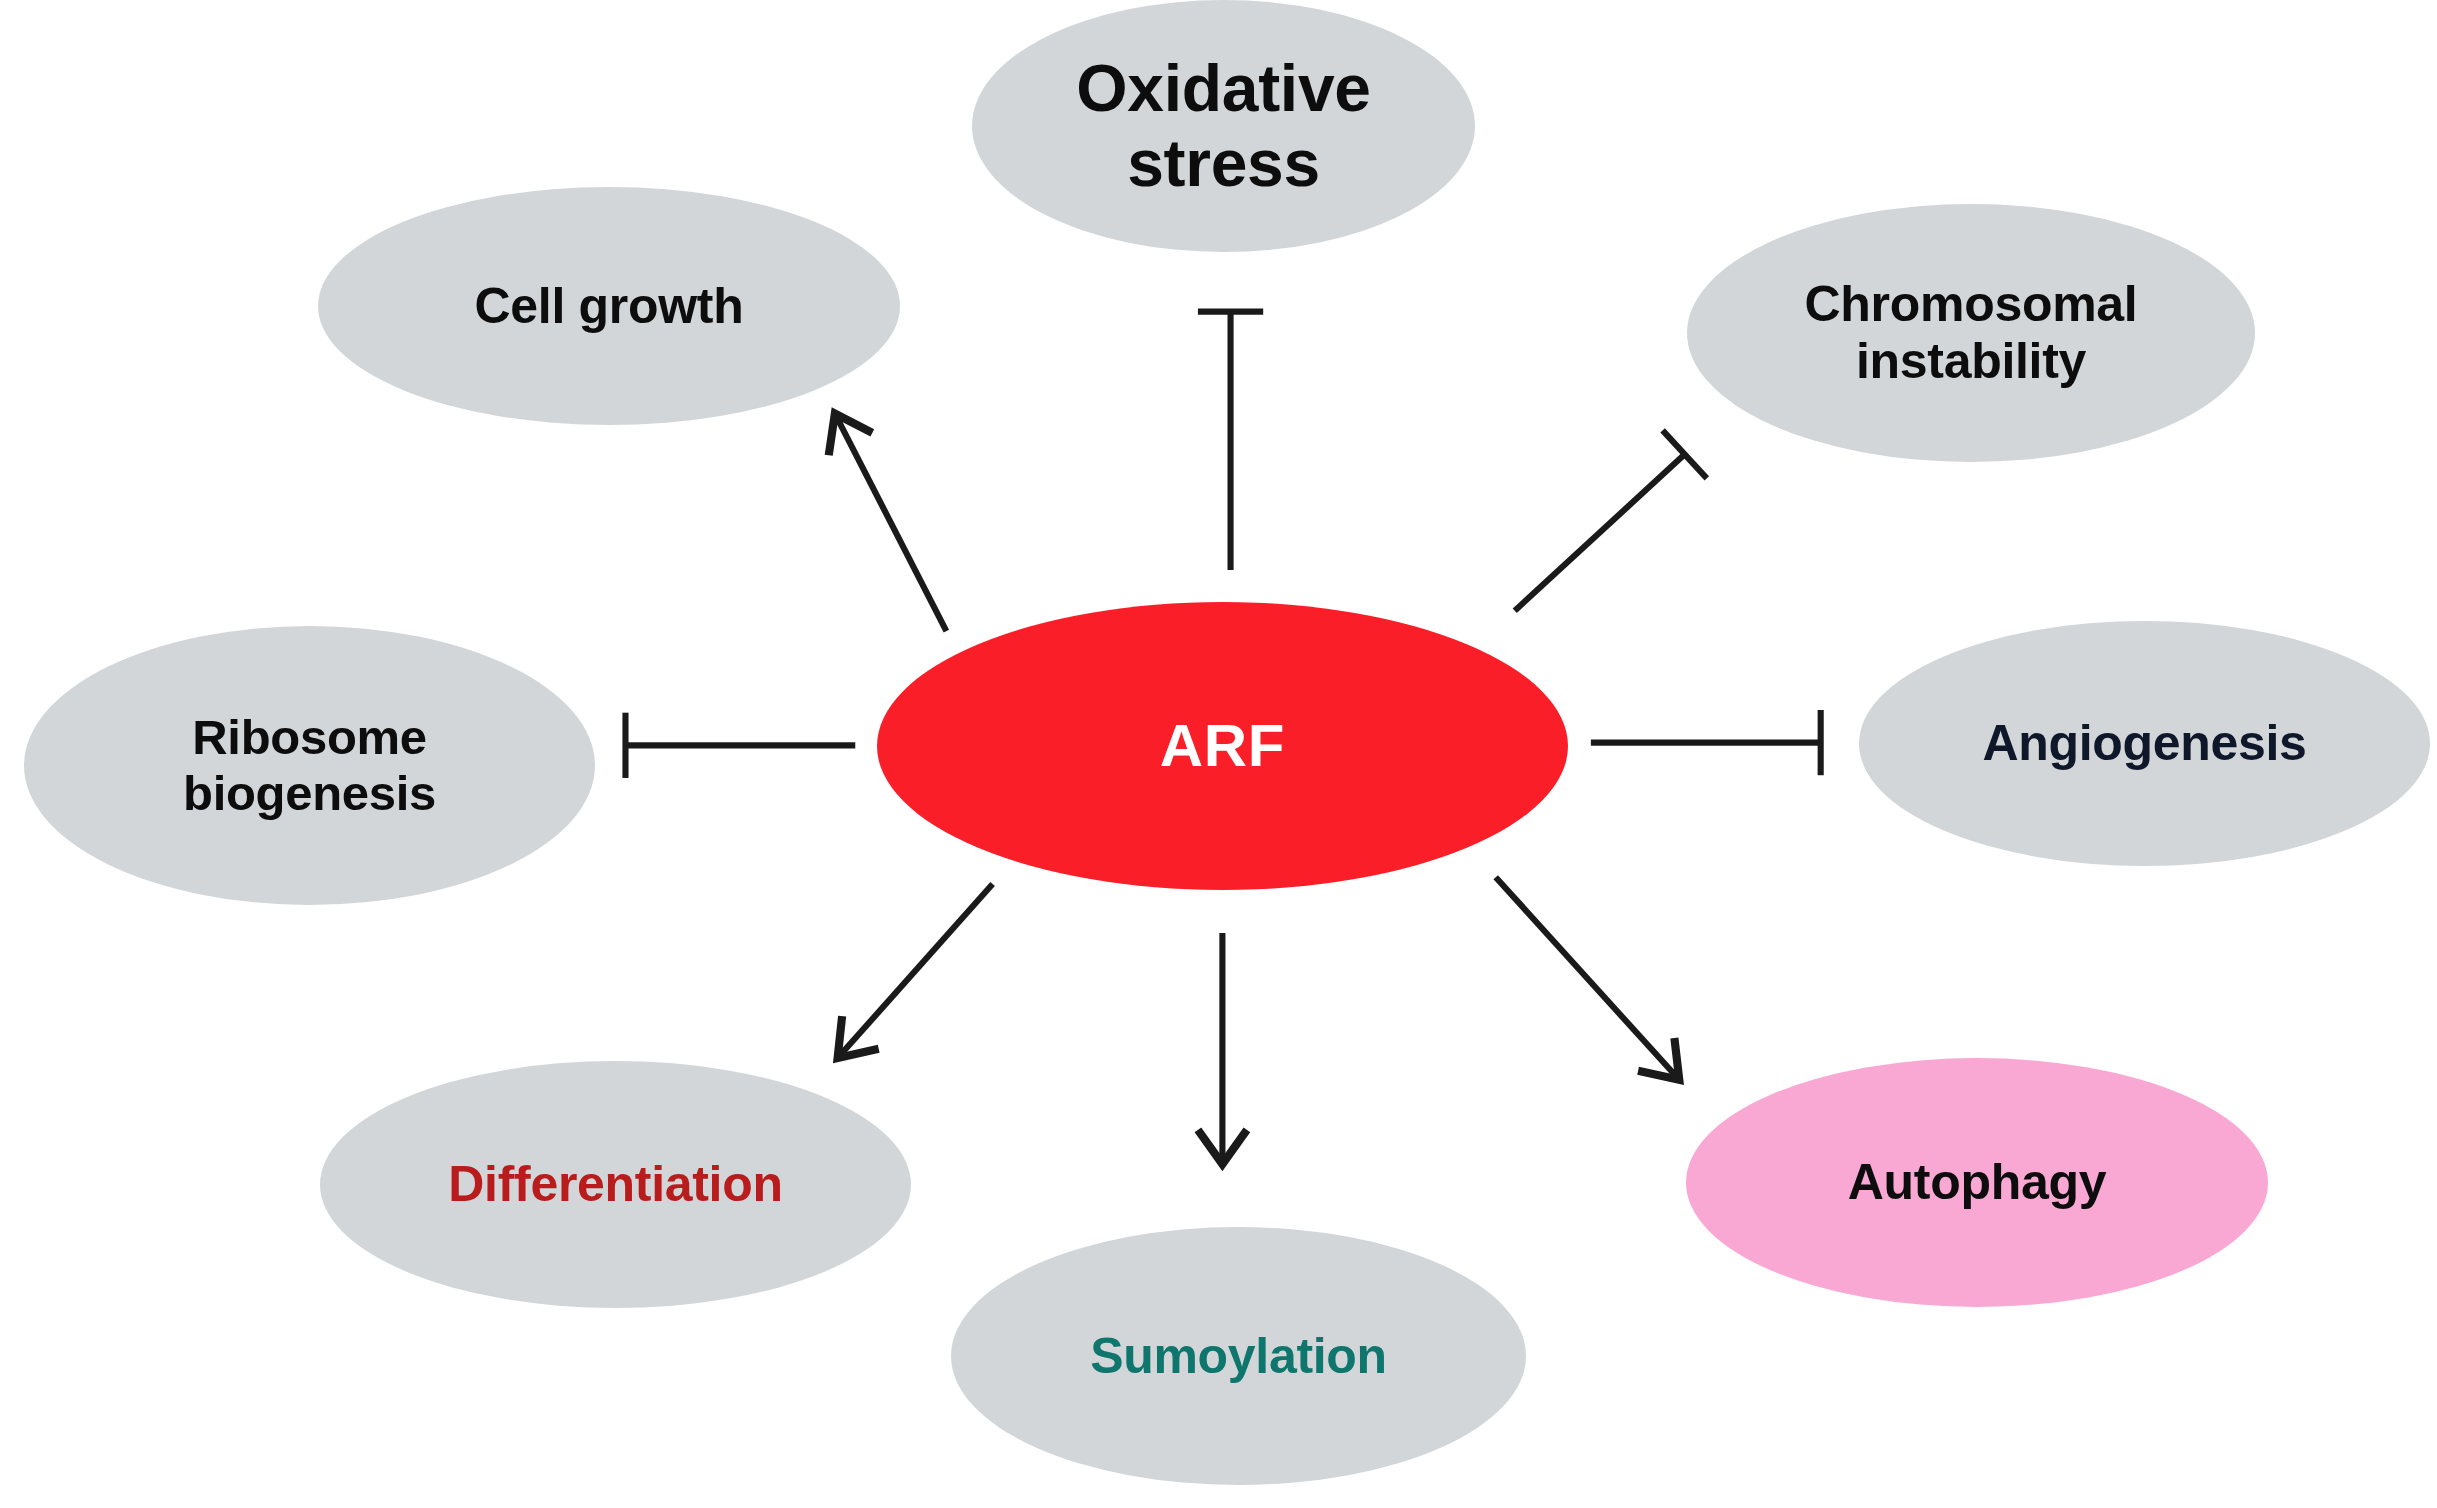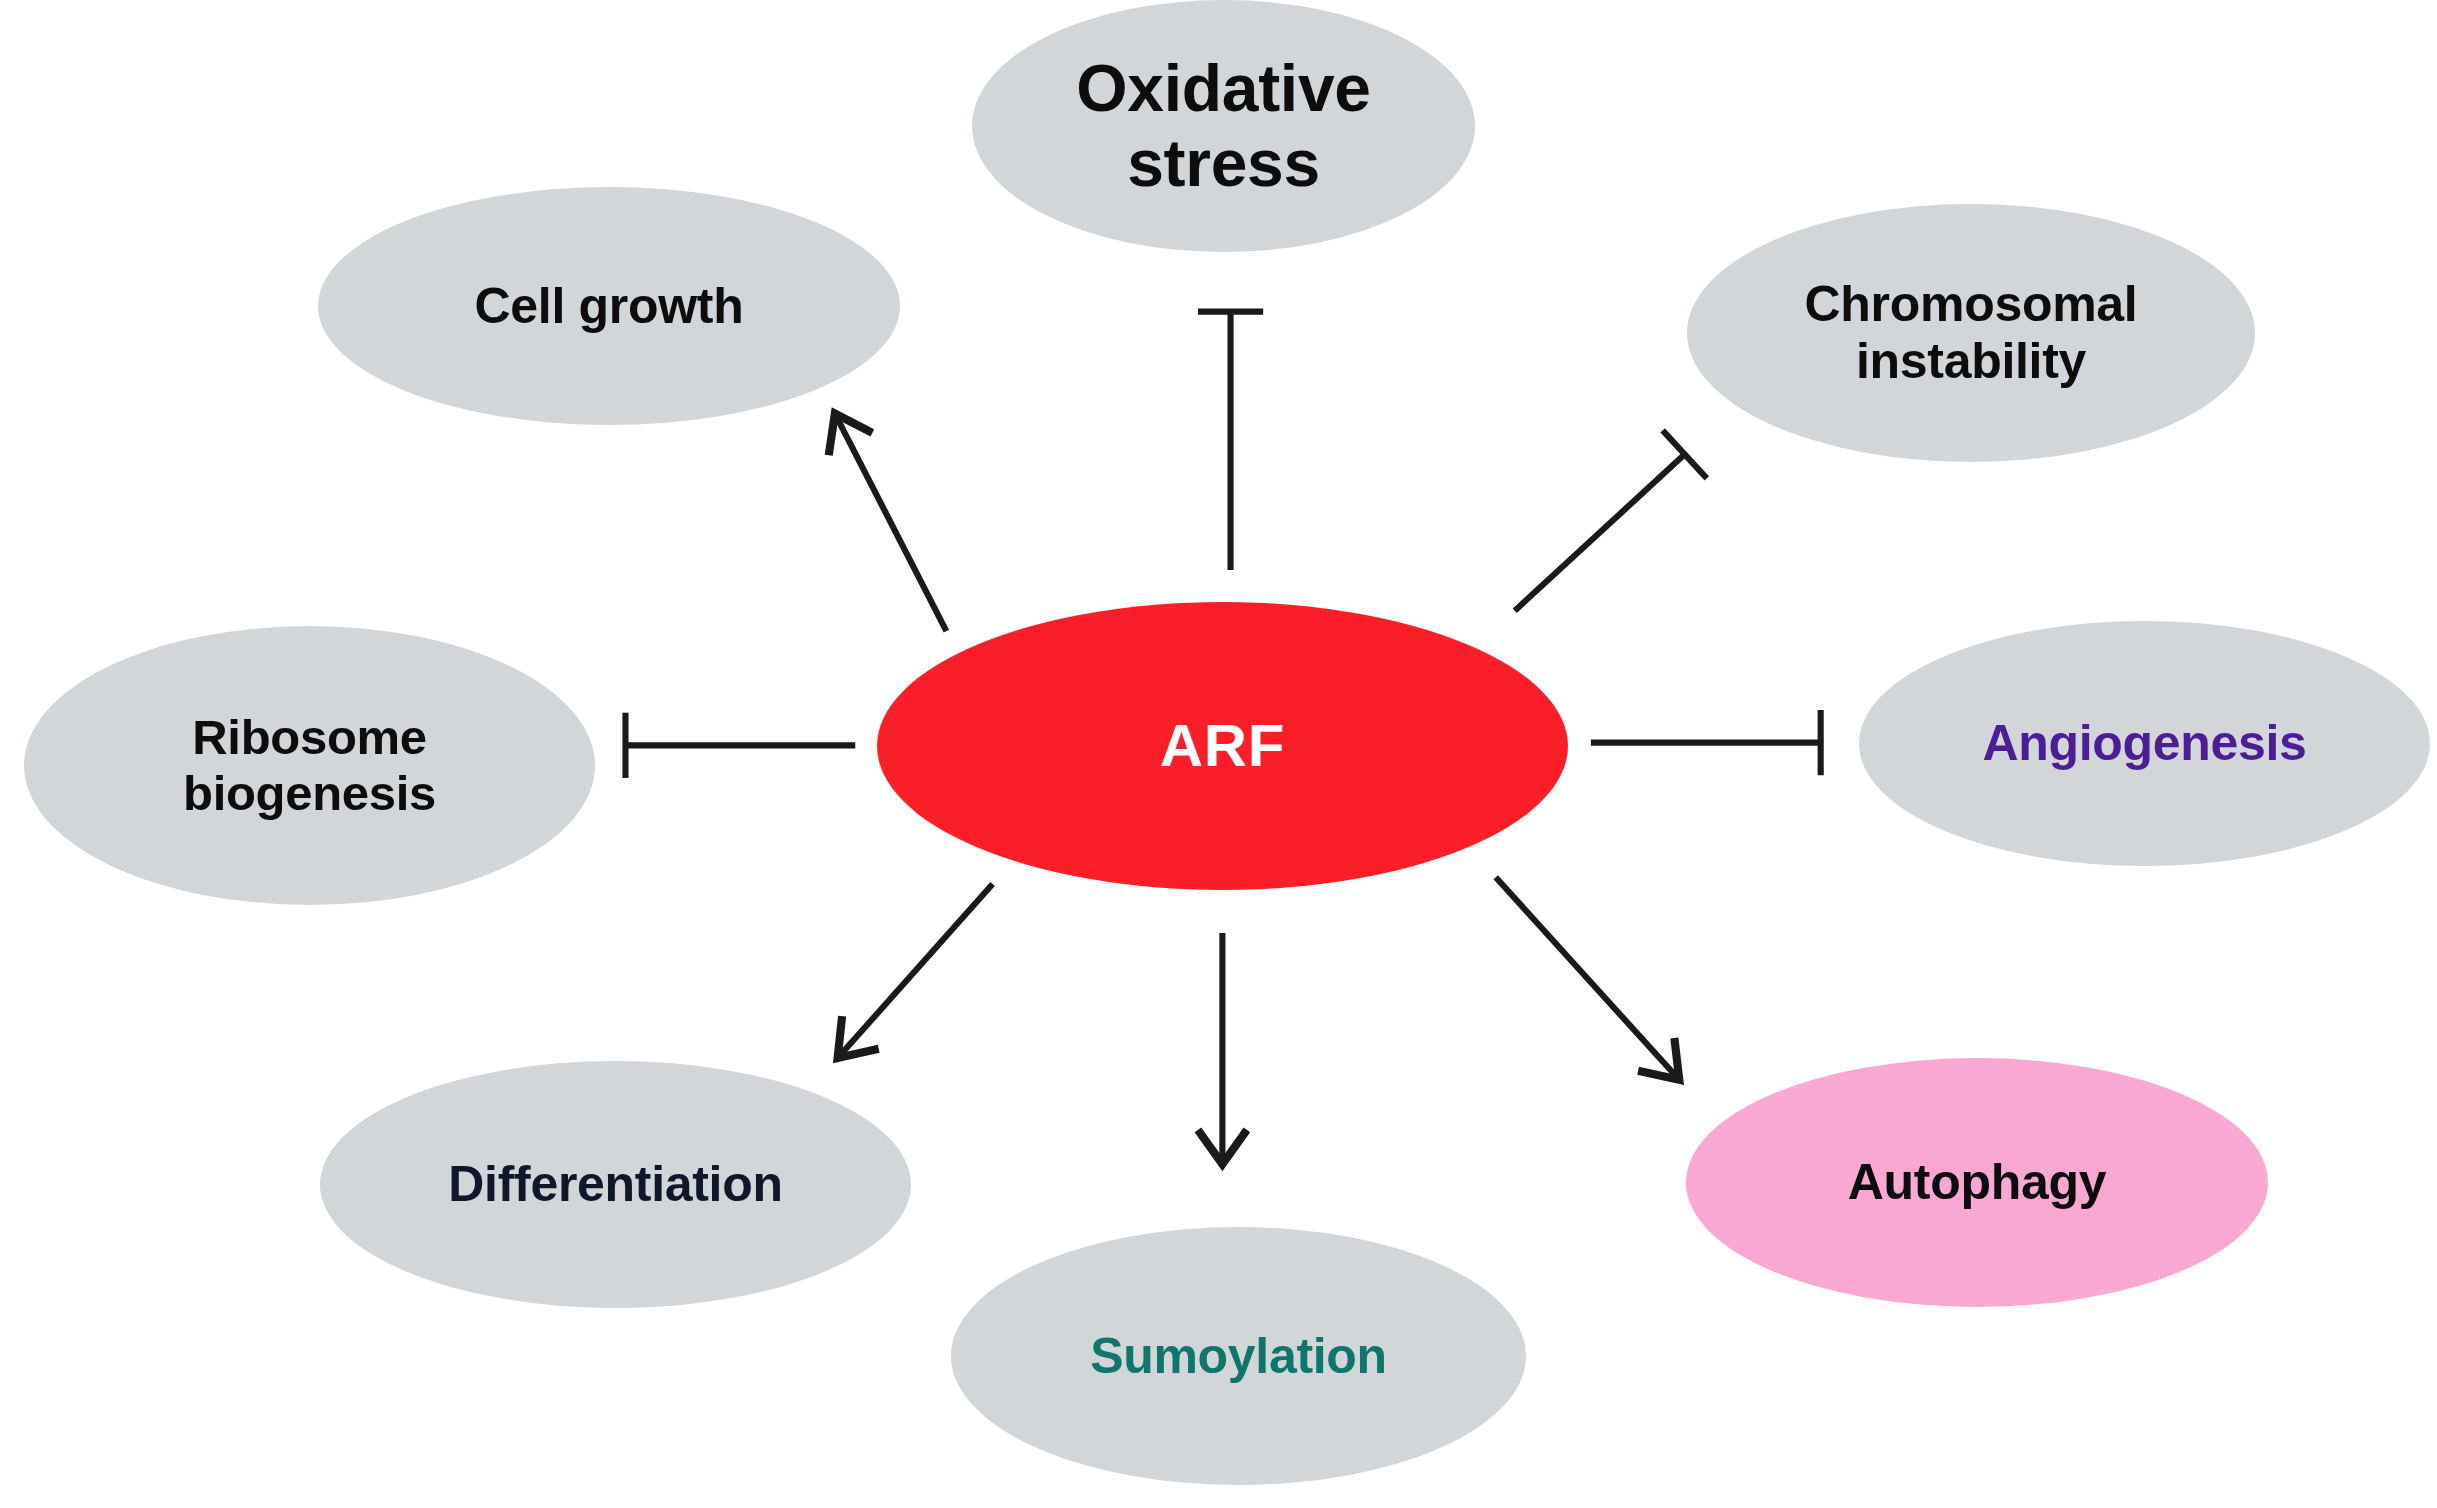--- a/index.html
+++ b/index.html
@@ -64,24 +64,24 @@
       <div class="node gray" style="left: 318px; top: 187px; width: 582px; height: 238px; background: rgb(211, 214, 216);">
         <span class="lbl" style="font-size: 50px; color: rgb(13, 13, 13);"><span>Cell growth</span></span>
       </div>
       <div class="node gray" style="left: 1687px; top: 204px; width: 568px; height: 258px; background: rgb(211, 214, 216);">
         <span class="lbl" style="font-size: 50px; color: rgb(13, 13, 13);"><span>Chromosomal</span><br><span>instability</span><br></span>
       </div>
       <div class="node gray" style="left: 24px; top: 626px; width: 571px; height: 279px; background: rgb(211, 214, 216);">
         <span class="lbl" style="font-size: 49px; color: rgb(13, 13, 13);"><span>Ribosome</span><br><span>biogenesis</span></span>
       </div>
       <div class="node gray" style="left: 1859px; top: 621px; width: 571px; height: 245px; background: rgb(211, 214, 216);">
-        <span class="lbl" style="font-size: 50px; color: #4c1d95;"><span>Angiogenesis</span></span>
+        <span class="lbl" style="font-size: 50px; color: #0f172a;"><span>Angiogenesis</span></span>
       </div>
       <div class="node gray" style="left: 320px; top: 1061px; width: 591px; height: 247px; background: rgb(211, 214, 216);">
-        <span class="lbl" style="font-size: 50px; color: #0f172a;"><span>Differentiation</span></span>
+        <span class="lbl" style="font-size: 50px; color: #b91c1c;"><span>Differentiation</span></span>
       </div>
       <div class="node gray" style="left: 951px; top: 1227px; width: 575px; height: 258px; background: rgb(211, 214, 216);">
         <span class="lbl" style="font-size: 50px; color: #0f766e;"><span>Sumoylation</span></span>
       </div>
       <div class="node gray" style="left: 1686px; top: 1058px; width: 582px; height: 249px; background: #f9a8d4;">
         <span class="lbl" style="font-size: 50px; color: rgb(13, 13, 13);"><span>Autophagy</span></span>
       </div>
     </div>
 
   <div class="node center" id="hub" style="left: 877px; top: 602px; width: 691px; height: 288px; background: rgb(250, 30, 40);">

